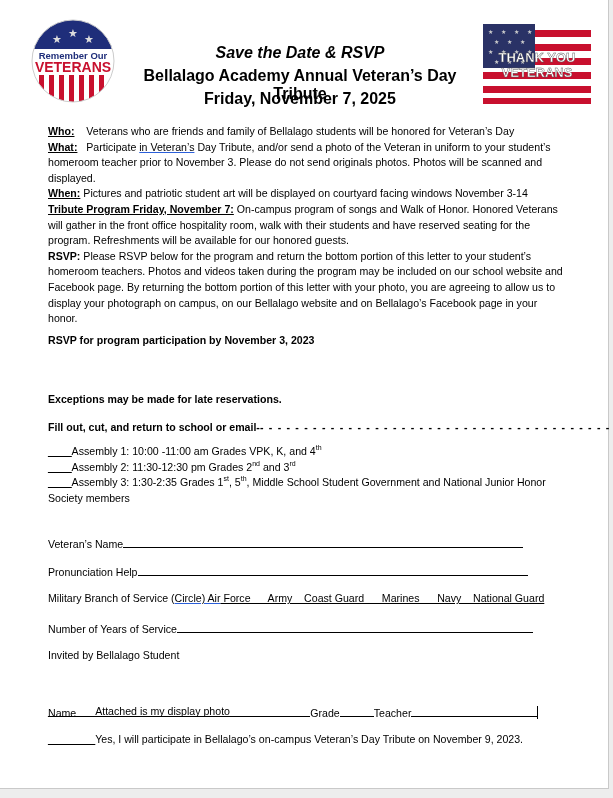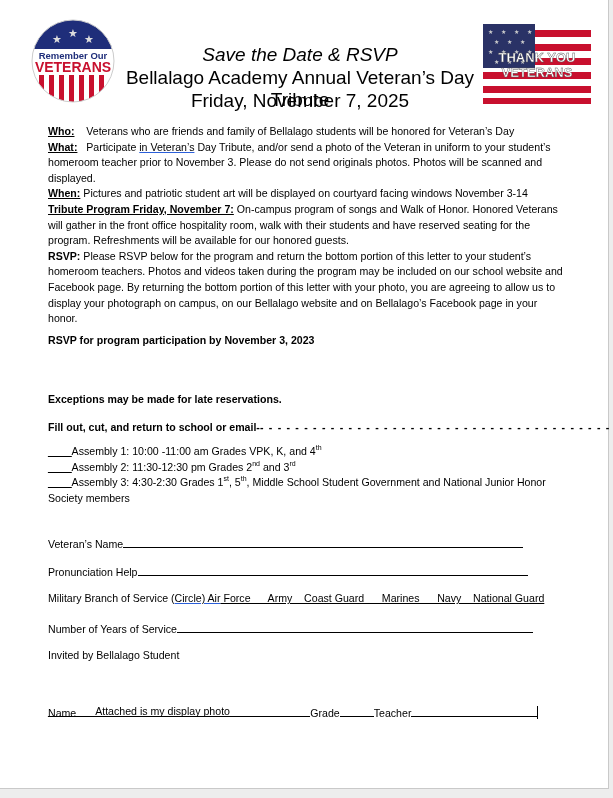--- a/index.html
+++ b/index.html
@@ -7,21 +7,21 @@
     width:613px; height:798px; background:#ededed; overflow:hidden;
     font-family:"Liberation Sans", sans-serif; color:#000;
     position:relative;
   }
   .page {
     position:absolute; left:0; top:0; width:608px; height:788px;
     background:#fff; border-right:1px solid #c9c9c9; border-bottom:1px solid #c9c9c9;
   }
   .logo-left { position:absolute; left:31px; top:19px; width:84px; height:84px; }
   .logo-right { position:absolute; left:483px; top:24px; width:108px; height:80px; overflow:hidden; }
-  .hdr { position:absolute; left:120px; width:360px; text-align:center; font-weight:normal; font-size:19px; }
+  .hdr { position:absolute; left:120px; width:360px; text-align:center; font-weight:bold; font-size:16px; }
   .hdr.t1 { top:44px; font-style:italic; }
   .hdr.t2 { top:67px; }
   .hdr.t3 { top:90px; }
   .body-text { position:absolute; left:48px; width:520px; font-size:10.6px; line-height:15.6px; }
   .u { text-decoration:underline; font-weight:bold; }
   .b { font-weight:bold;margin-top:44px; }
   .spell { text-decoration:underline; text-decoration-color:#2b5fd9; }
   .line { position:absolute; left:48px; font-size:10.6px; white-space:nowrap; }
   .fill { display:inline-block; border-bottom:1px solid #000; height:11px; vertical-align:baseline; }
   sup { font-size:7px; line-height:0; }
@@ -107,21 +107,21 @@
     <div class="b">Exceptions may be made for late reservations.</div>
   </div>
 
   <div class="line" style="top:421px;">
     <span class="b">Fill out, cut, and return to school or email-</span><span class="dash">- - - - - - - - - - - - - - - - - - - - - - - - - - - - - - - - - - - - - - - - - - - - - - - - - -</span>
   </div>
 
   <div class="body-text" style="top:444px; line-height:15.6px;">
     <div><span style="text-decoration:underline; color:#000;">____</span><span>Assembly 1:  10:00 -11:00 am Grades VPK, K, and 4</span><sup>th</sup></div>
     <div><span style="text-decoration:underline;">____</span><span>Assembly 2:  11:30-12:30 pm Grades 2</span><sup>nd</sup><span> and 3</span><sup>rd</sup></div>
-    <div><span style="text-decoration:underline;">____</span><span>Assembly 3:  4:30-2:30 Grades 1</span><sup>st</sup><span>, 5</span><sup>th</sup><span>, Middle School Student Government and National Junior Honor Society members</span></div>
+    <div><span style="text-decoration:underline;">____</span><span>Assembly 3:  1:30-2:35 Grades 1</span><sup>st</sup><span>, 5</span><sup>th</sup><span>, Middle School Student Government and National Junior Honor Society members</span></div>
   </div>
 
   <div class="line" style="top:536px;">
     <span>Veteran’s Name</span><span class="fill" style="width:400px;"></span>
   </div>
   <div class="line" style="top:564px;">
     <span>Pronunciation Help</span><span class="fill" style="width:390px;"></span>
   </div>
   <div class="line" style="top:592px;">
     <span>Military Branch of Service (</span><span class="spell">Circle)  Air</span><span style="text-decoration:underline; white-space:pre;"> Force      Army    Coast Guard      Marines      Navy    National Guard</span>
@@ -129,14 +129,17 @@
   <div class="line" style="top:621px;">
     <span>Number of Years of Service</span><span class="fill" style="width:356px;"></span>
   </div>
   <div class="line" style="top:649px;">Invited by Bellalago Student</div>
   <div class="line" style="top:677px;margin-top:28px;">
     <span>Name</span><span class="fill" style="width:234px;"></span><span>Grade</span><span class="fill" style="width:34px;"></span><span>Teacher</span><span class="fill" style="width:126px;"></span><span class="cursor"></span>
   </div>
   <div class="line" style="top:705px;">
     <span style="text-decoration:underline;">________</span><span>Attached is my display photo</span>
   </div>
+  <div class="line" style="top:733px;">
+    <span style="text-decoration:underline;">________</span><span>Yes, I will participate in Bellalago’s on-campus Veteran’s Day Tribute on November 9, 2023.</span>
+  </div>
 
 </div>
 
 </body></html>

